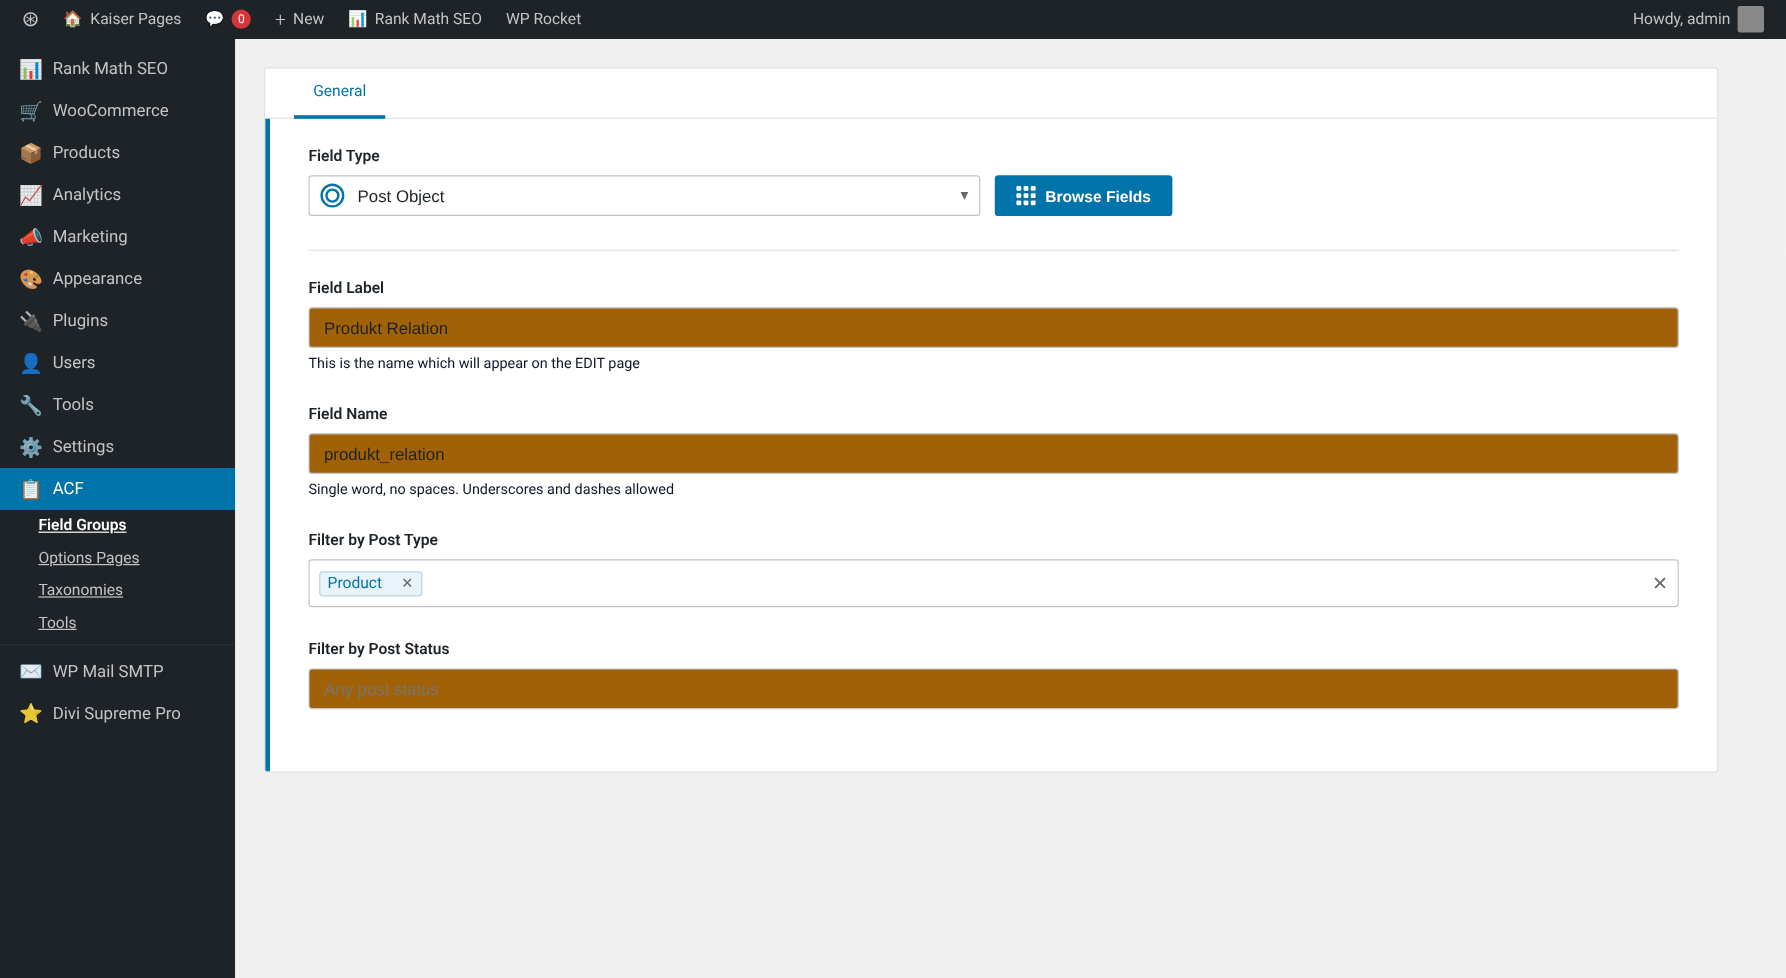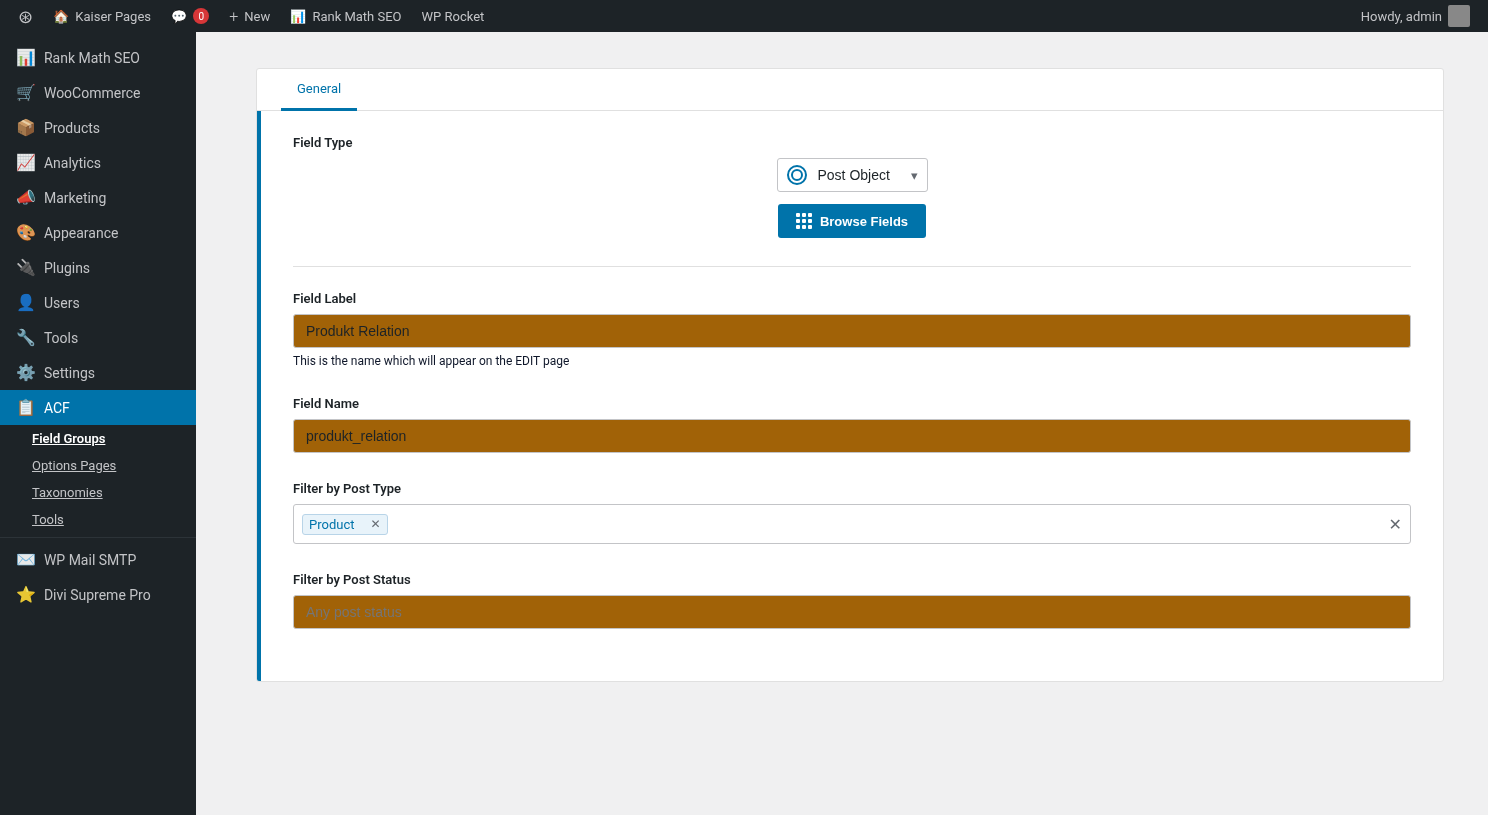--- a/index.html
+++ b/index.html
@@ -146,23 +146,22 @@
       color: #fff;
       border: none;
       border-radius: 3px;
       font-size: 14px;
       font-weight: 600;
       cursor: pointer;
     }
 
     
     .content-area {
-      padding: 36px;
+      padding: 24px;
       max-width: 1260px;
-      margin-left: 24px;
     }
 
     
     .field-card {
       background: #fff;
       border: 1px solid #e0e0e0;
       border-radius: 3px;
       overflow: hidden;
     }
     .field-card-tabs {
@@ -214,21 +213,20 @@
       color: #0f172a;
       margin-top: 6px;
     }
 
     
     .field-type-row {
       display: flex;
       align-items: center;
       gap: 12px;
       margin-bottom: 28px;
-      flex-direction: column;
     }
     .field-type-select-wrapper {
       position: relative;
       flex: 1;
       max-width: 560px;
     }
     .field-type-select {
       width: 100%;
       border: 1px solid #c3c4c7;
       border-radius: 3px;
@@ -491,20 +489,21 @@
 
           <div class="form-group">
             <label class="form-label">Field Label</label>
             <input class="form-input" type="text" value="Produkt Relation" style="">
             <div class="form-hint">This is the name which will appear on the EDIT page</div>
           </div>
 
           <div class="form-group">
             <label class="form-label">Field Name</label>
             <input class="form-input" type="text" value="produkt_relation" style="">
+            <div class="form-hint">Single word, no spaces. Underscores and dashes allowed</div>
           </div>
 
           <div class="form-group">
             <label class="form-label">Filter by Post Type</label>
             <div class="tags-input">
               <span class="tag">
                 <span>Product</span>
                 <span class="tag-remove">✕</span>
               </span>
               <span class="tags-clear">✕</span>

